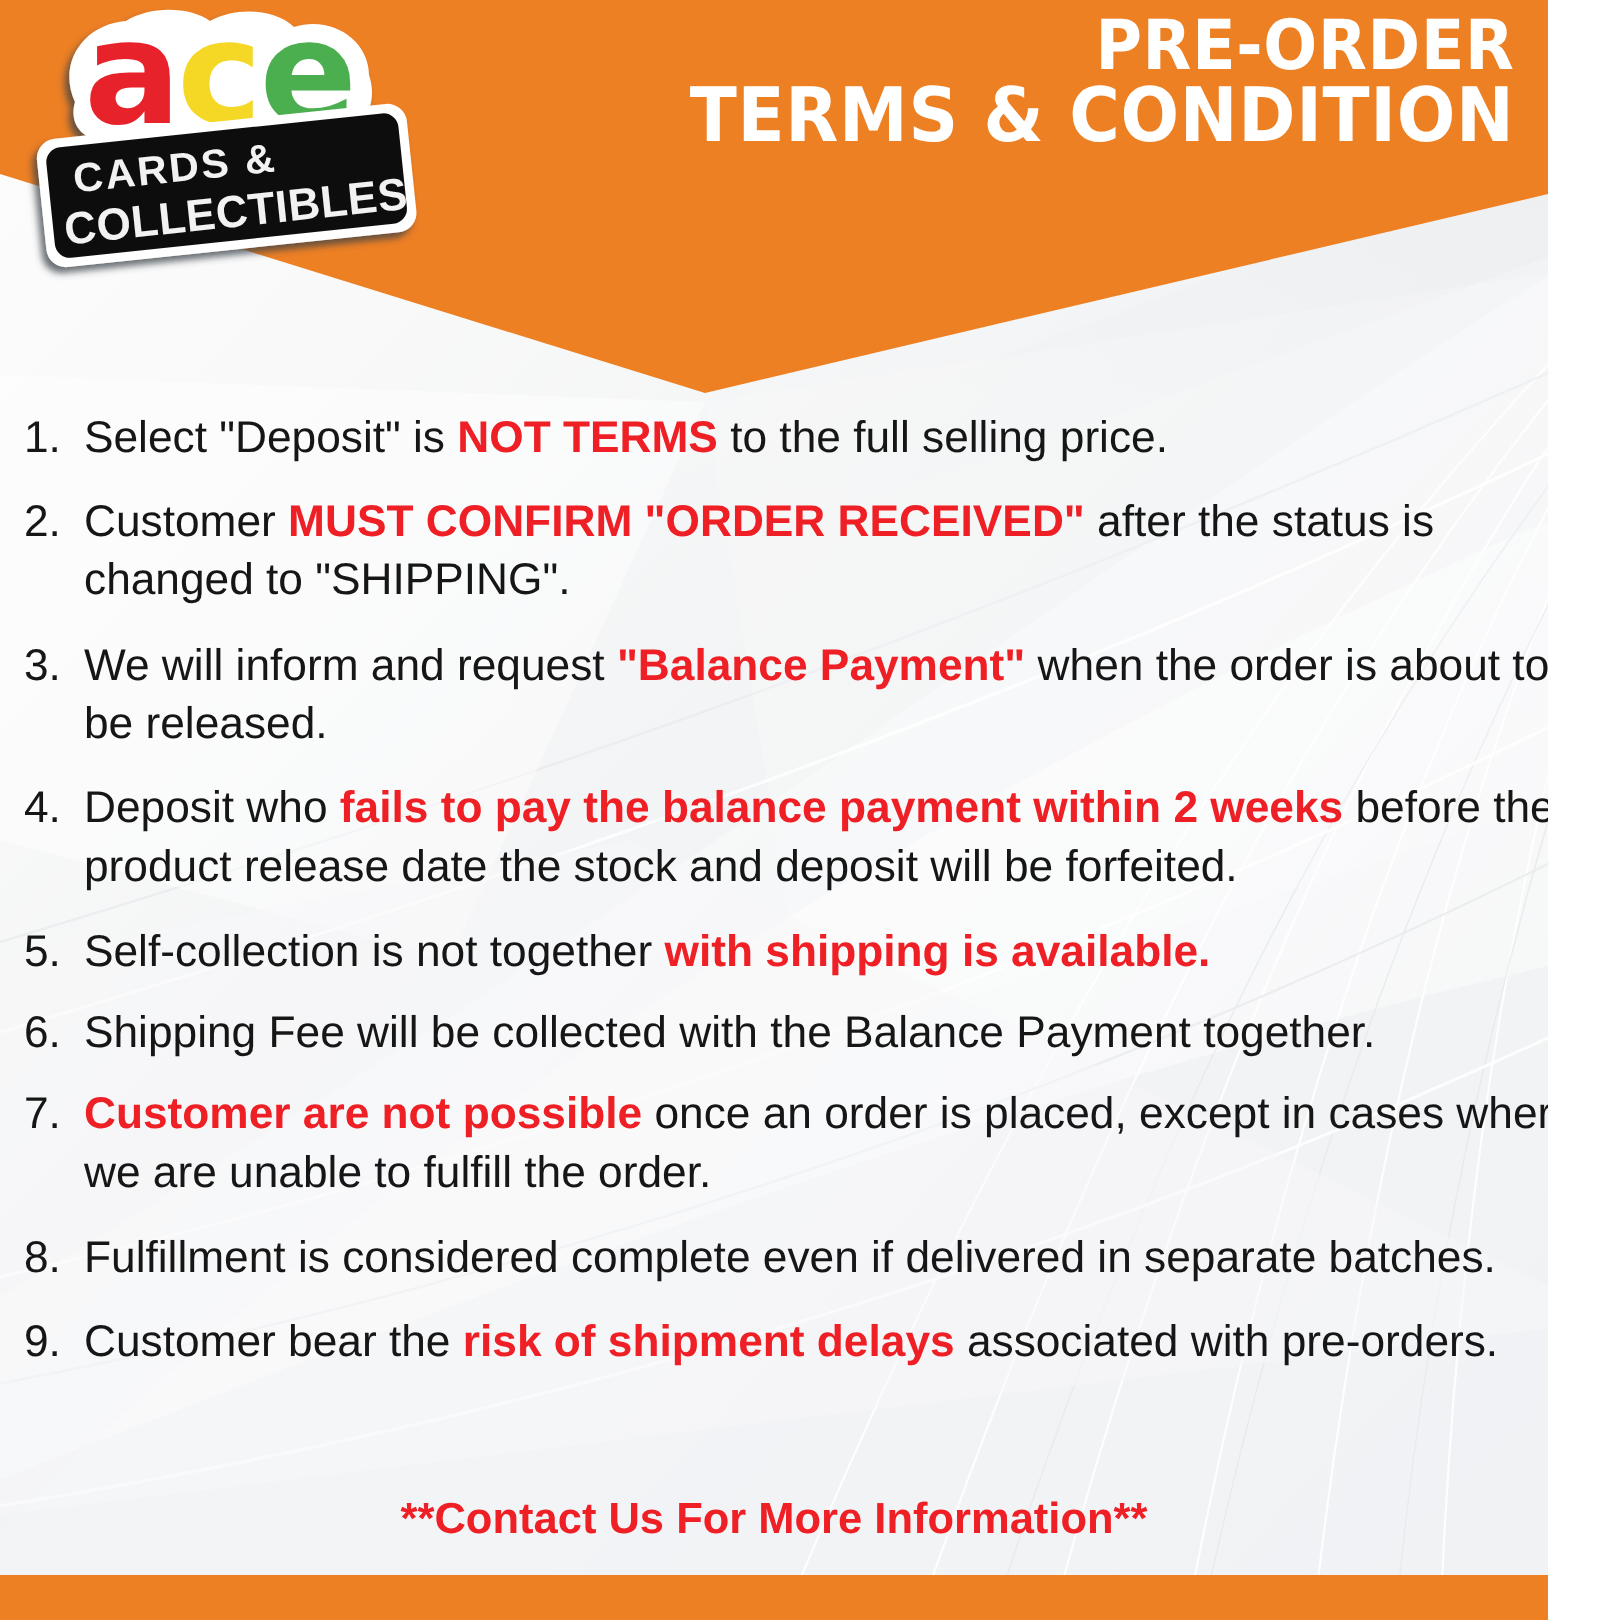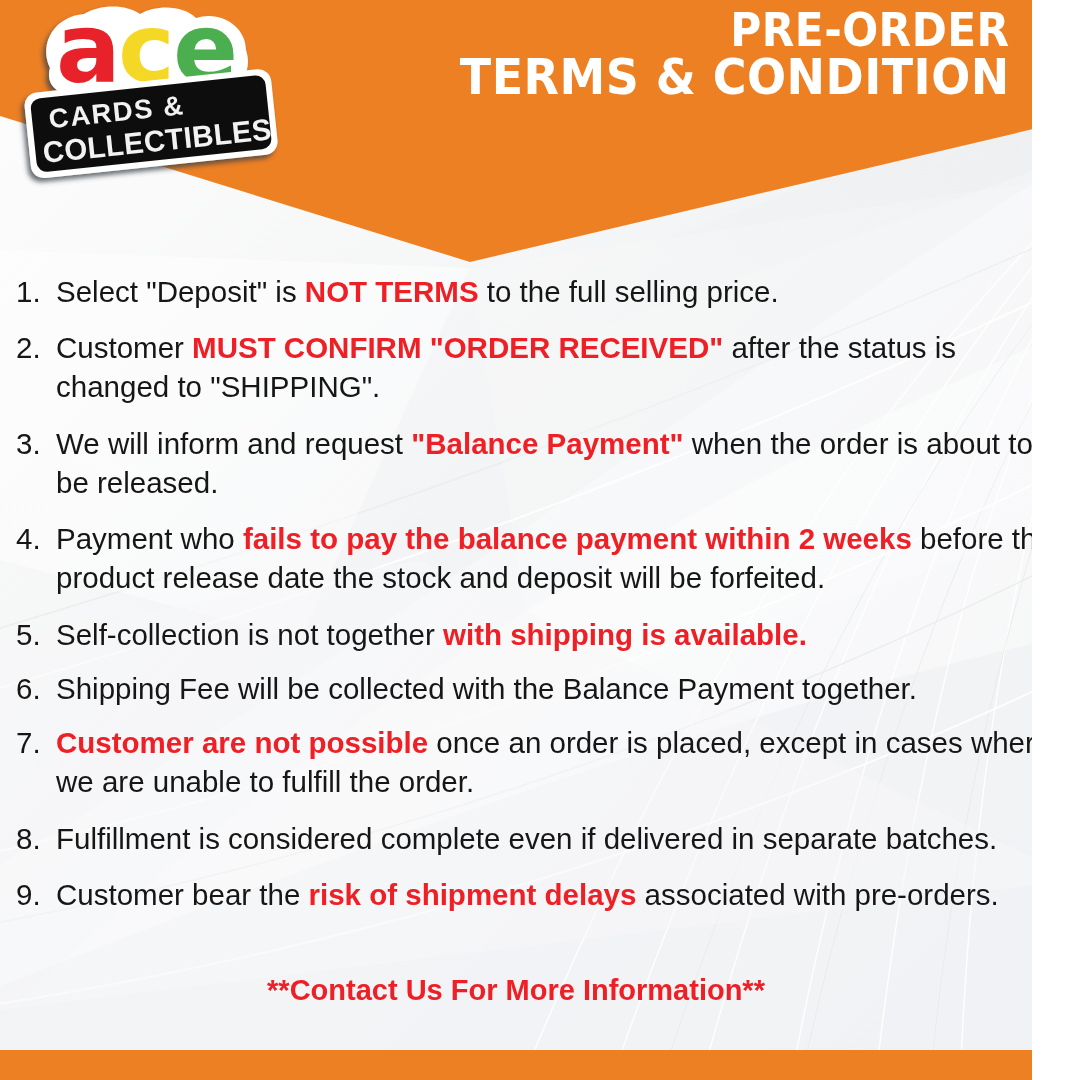--- a/index.html
+++ b/index.html
@@ -53,21 +53,21 @@
     min-width:40px;
     white-space:pre;
   }
   .term .body{flex:1 1 auto;}
   .term .red{color:#ee2026;font-weight:bold;}
   .term .grey{color:#585858;}
   .term.tight{margin-bottom:15px;}
 
   
   #contact-note{
-    position:absolute;left:0;right:0;top:974px;z-index:5;
+    position:absolute;left:0;right:0;top:997px;z-index:5;
     text-align:center;
     color:#ee2026;font-weight:bold;font-size:29px;
     font-family:"Liberation Sans","DejaVu Sans",sans-serif;
   }
 
   
   #bottom-bar{
     position:absolute;left:0;right:0;bottom:0;height:30px;
     background:#ee8024;z-index:7;
   }
@@ -194,21 +194,21 @@
       <div class="term">
         <span class="num">2.</span>
         <span class="body"><span>Customer </span><span class="red">MUST CONFIRM "ORDER RECEIVED"</span><span> after the status is changed to "SHIPPING".</span></span>
       </div>
       <div class="term">
         <span class="num">3.</span>
         <span class="body"><span>We will inform and request </span><span class="red">"Balance Payment"</span><span> when the order is about to be released.</span></span>
       </div>
       <div class="term">
         <span class="num">4.</span>
-        <span class="body"><span>Payment who </span><span class="red">fails to pay the balance payment within 2 weeks</span><span> before the product release date the stock and deposit will be forfeited.</span></span>
+        <span class="body"><span>Deposit who </span><span class="red">fails to pay the balance payment within 2 weeks</span><span> before the product release date the stock and deposit will be forfeited.</span></span>
       </div>
       <div class="term tight">
         <span class="num">5.</span>
         <span class="body"><span>Self-collection is not together </span><span class="red">with shipping is available.</span></span>
       </div>
       <div class="term tight">
         <span class="num">6.</span>
         <span class="body"><span>Shipping Fee will be collected with the Balance Payment together.</span></span>
       </div>
       <div class="term">

